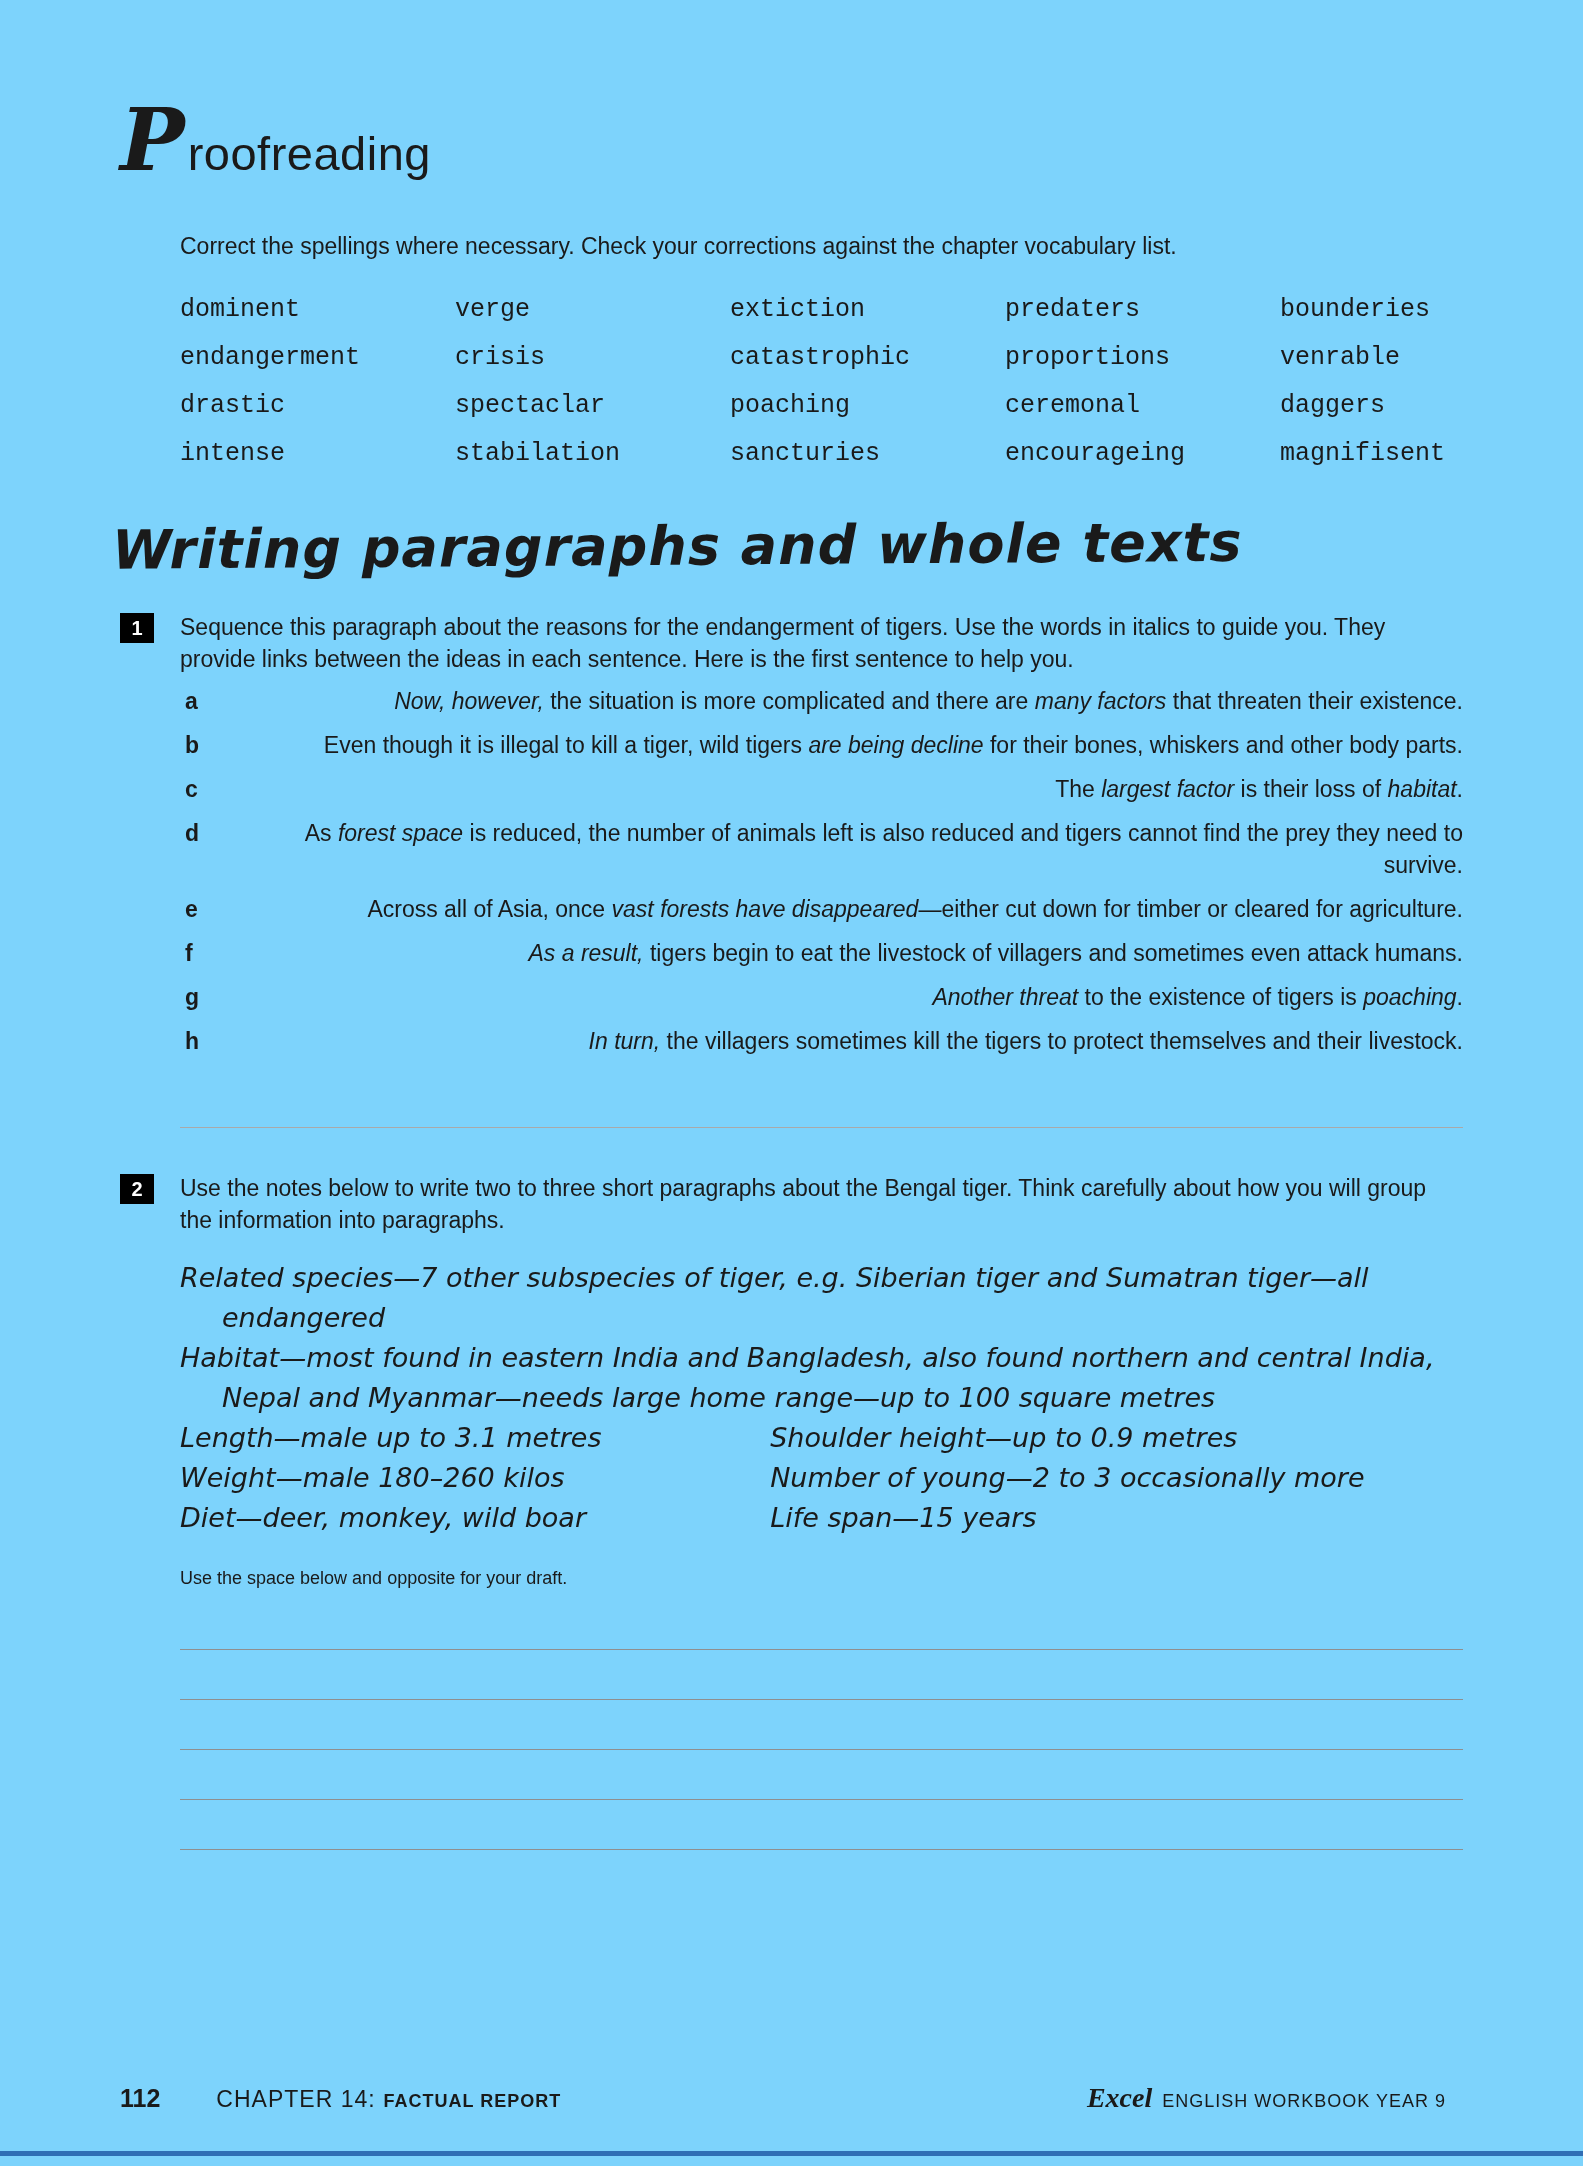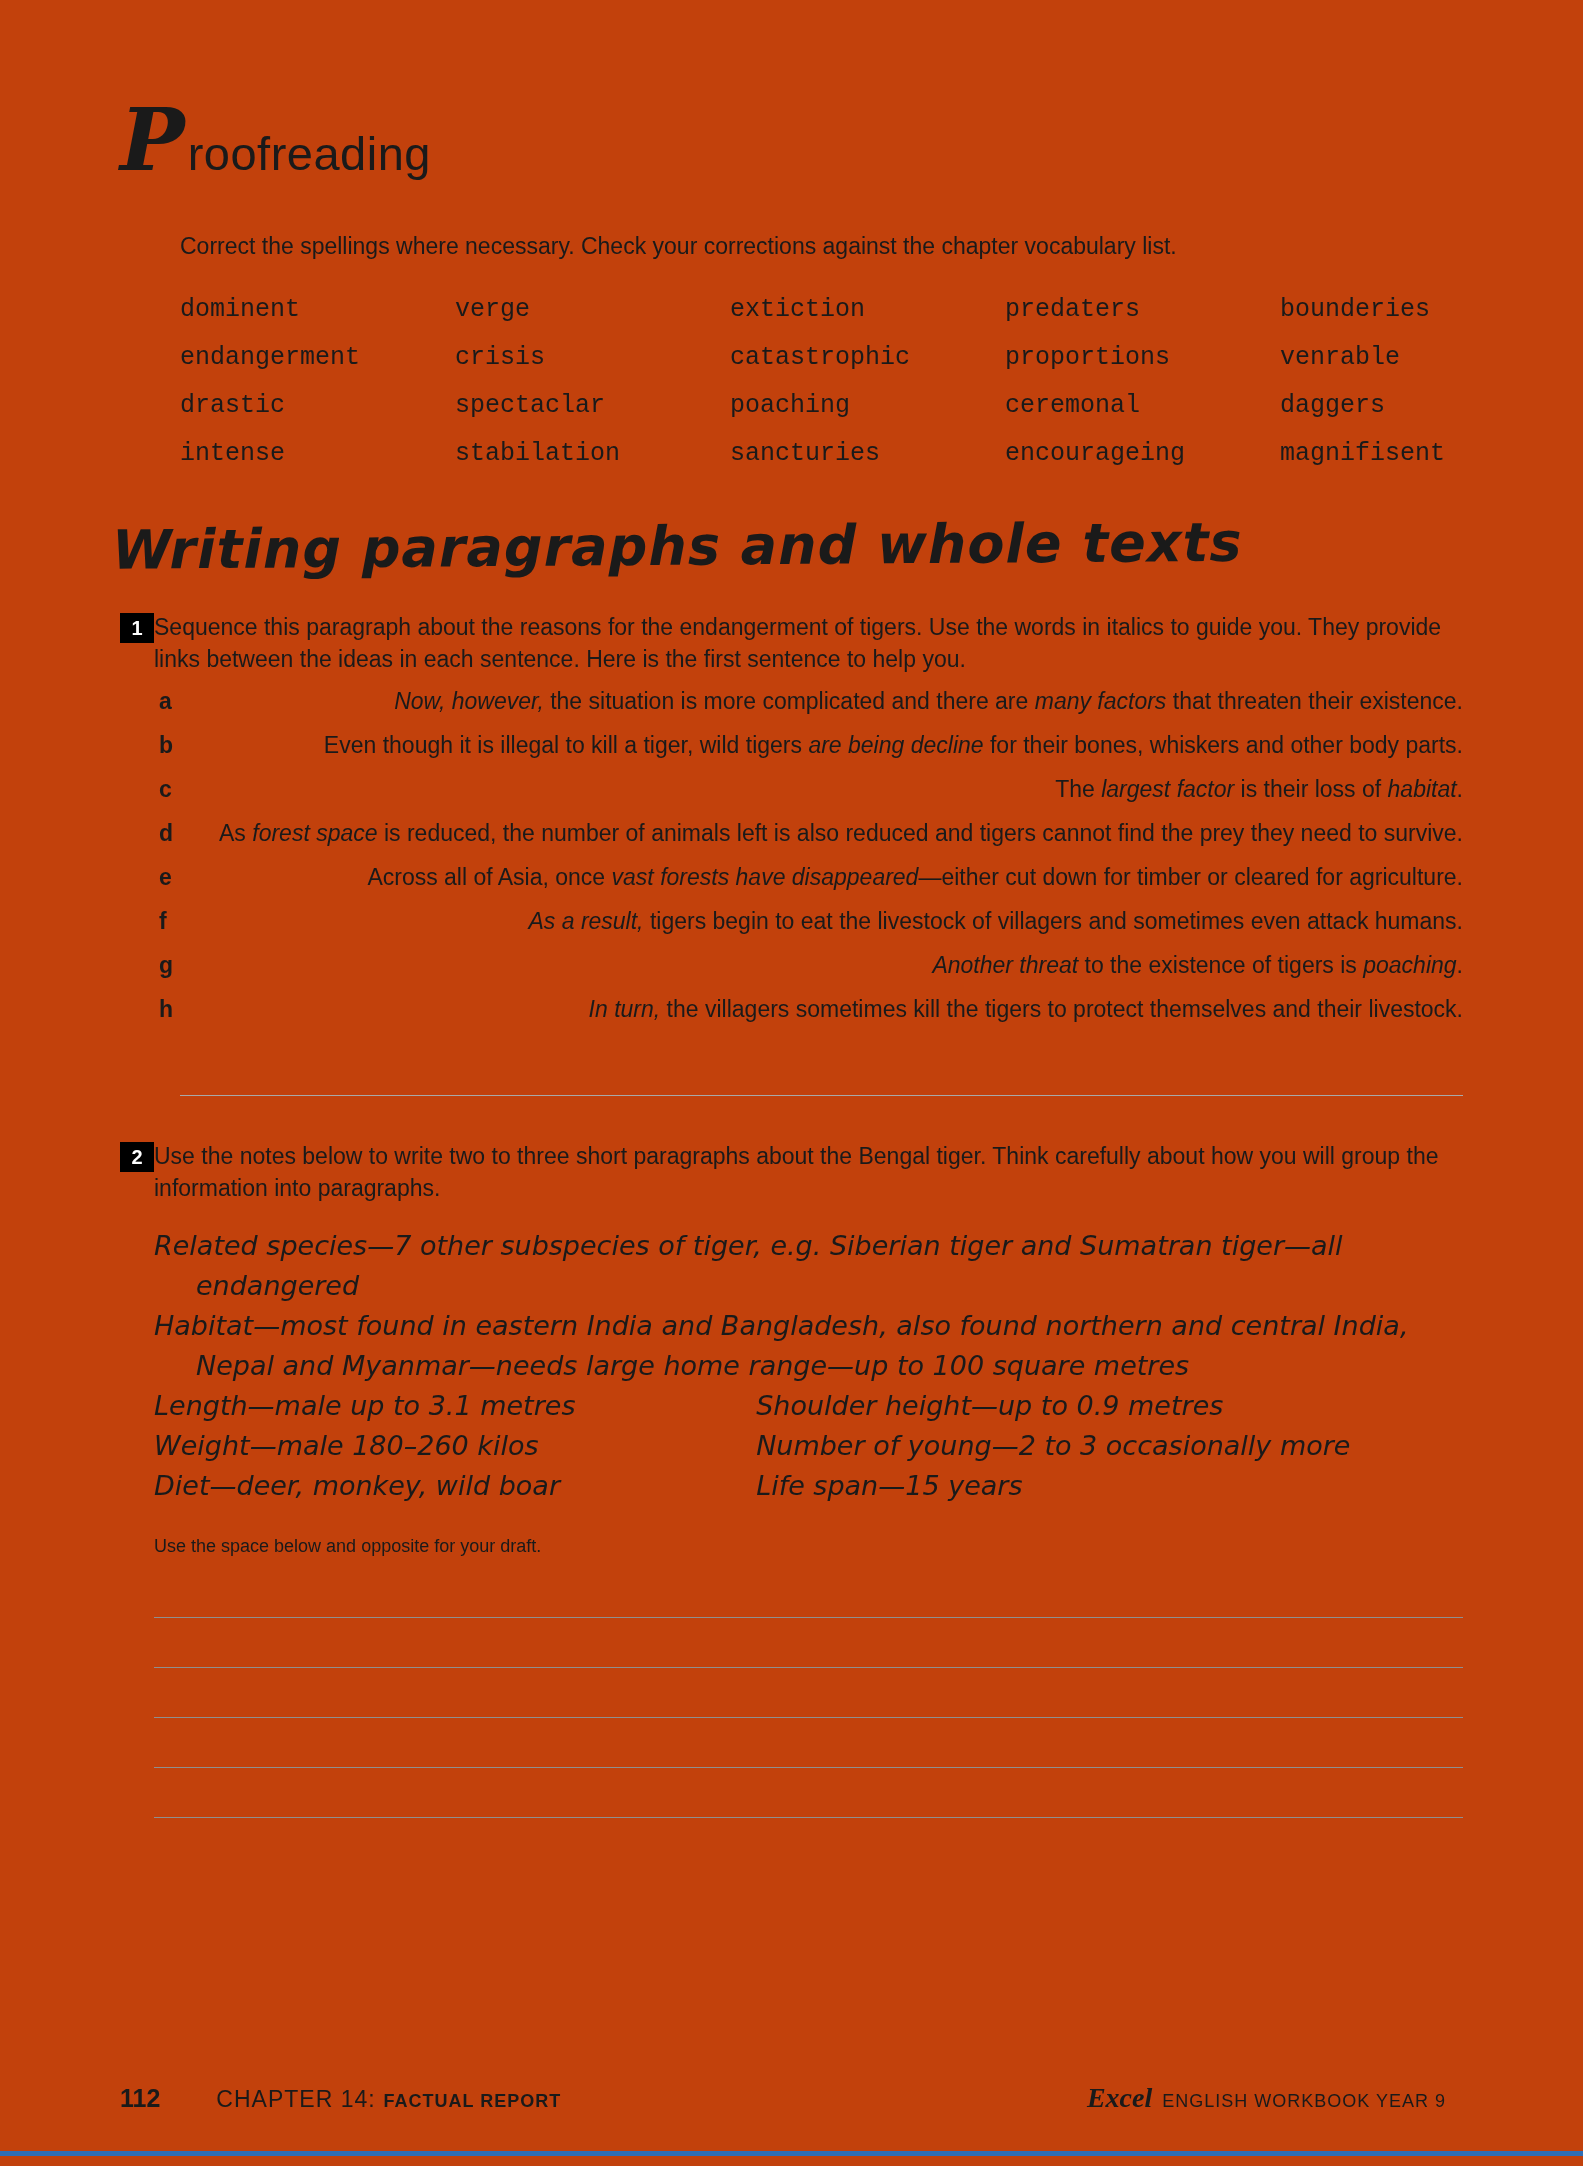--- a/index.html
+++ b/index.html
@@ -4,21 +4,21 @@
 <style>
   * { box-sizing: border-box; margin: 0; padding: 0; }
   html, body { background: #e8e8e8; }
   body { font-family: "Liberation Sans", sans-serif; }
 
   .page {
     position: relative;
     width: 1583px;
     height: 2166px;
     margin: 0 auto;
-    background: #c2410c;
+    background: #7dd3fc;
     color: #1a1a1a;
     overflow: hidden;
   }
 
   .content {
     padding: 0 120px;
   }
 
   
   .title-block {
@@ -77,20 +77,21 @@
     height: 30px;
     margin-top: 2px;
     background: #000;
     color: #fff;
     font-weight: 700;
     font-size: 20px;
     text-align: center;
     line-height: 30px;
   }
   .ex-body {
+    margin-left: 26px;
     flex: 1;
     font-size: 23px;
     line-height: 32px;
   }
   .ex-instruction { margin-bottom: 10px; }
 
   .lead-para {
     margin: 10px 0 12px 42px;
   }
 

